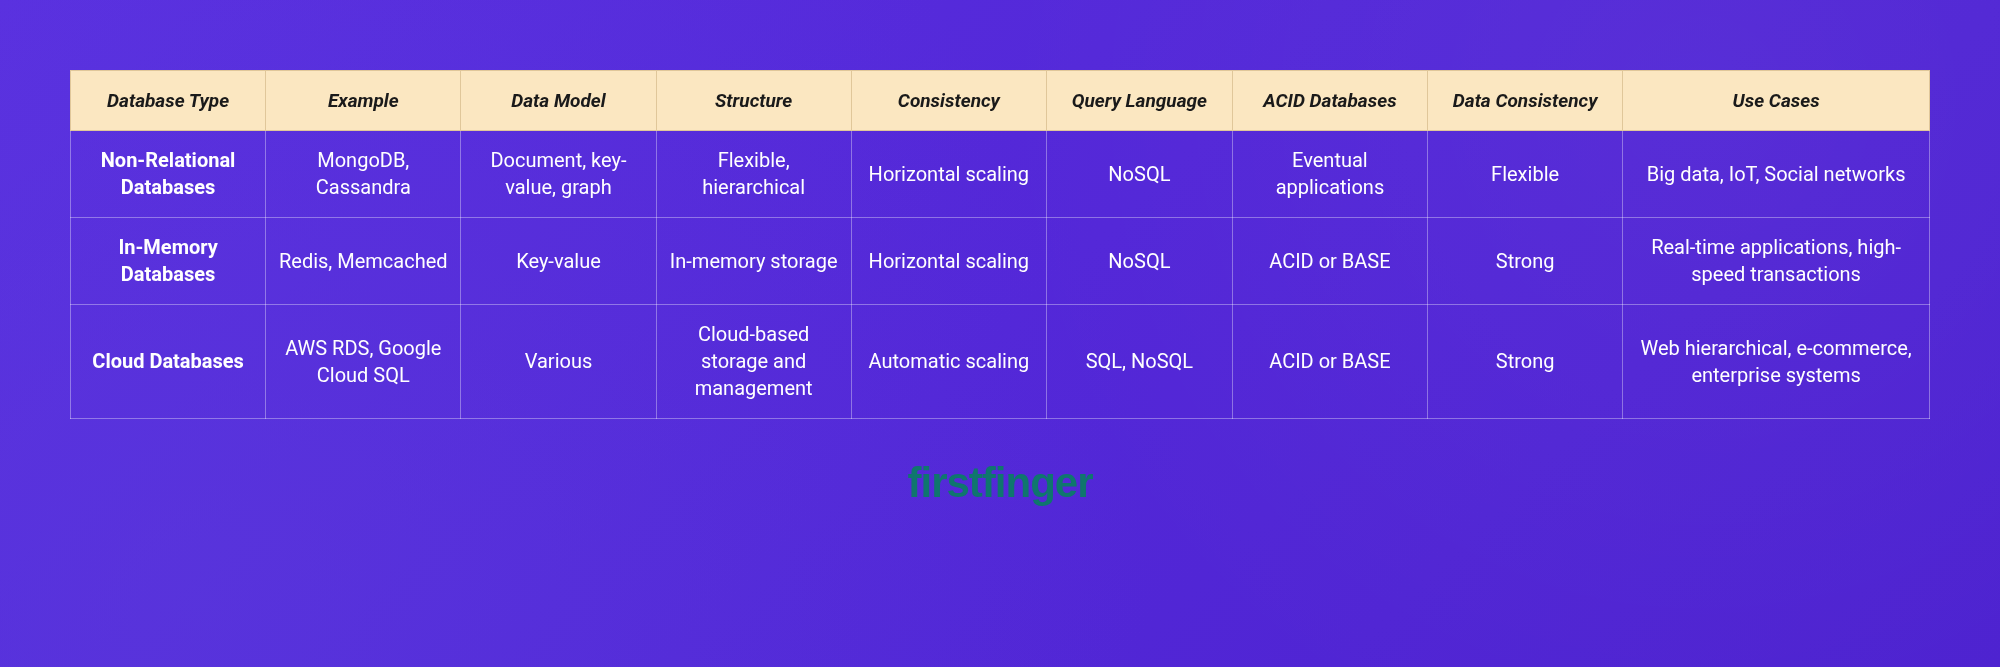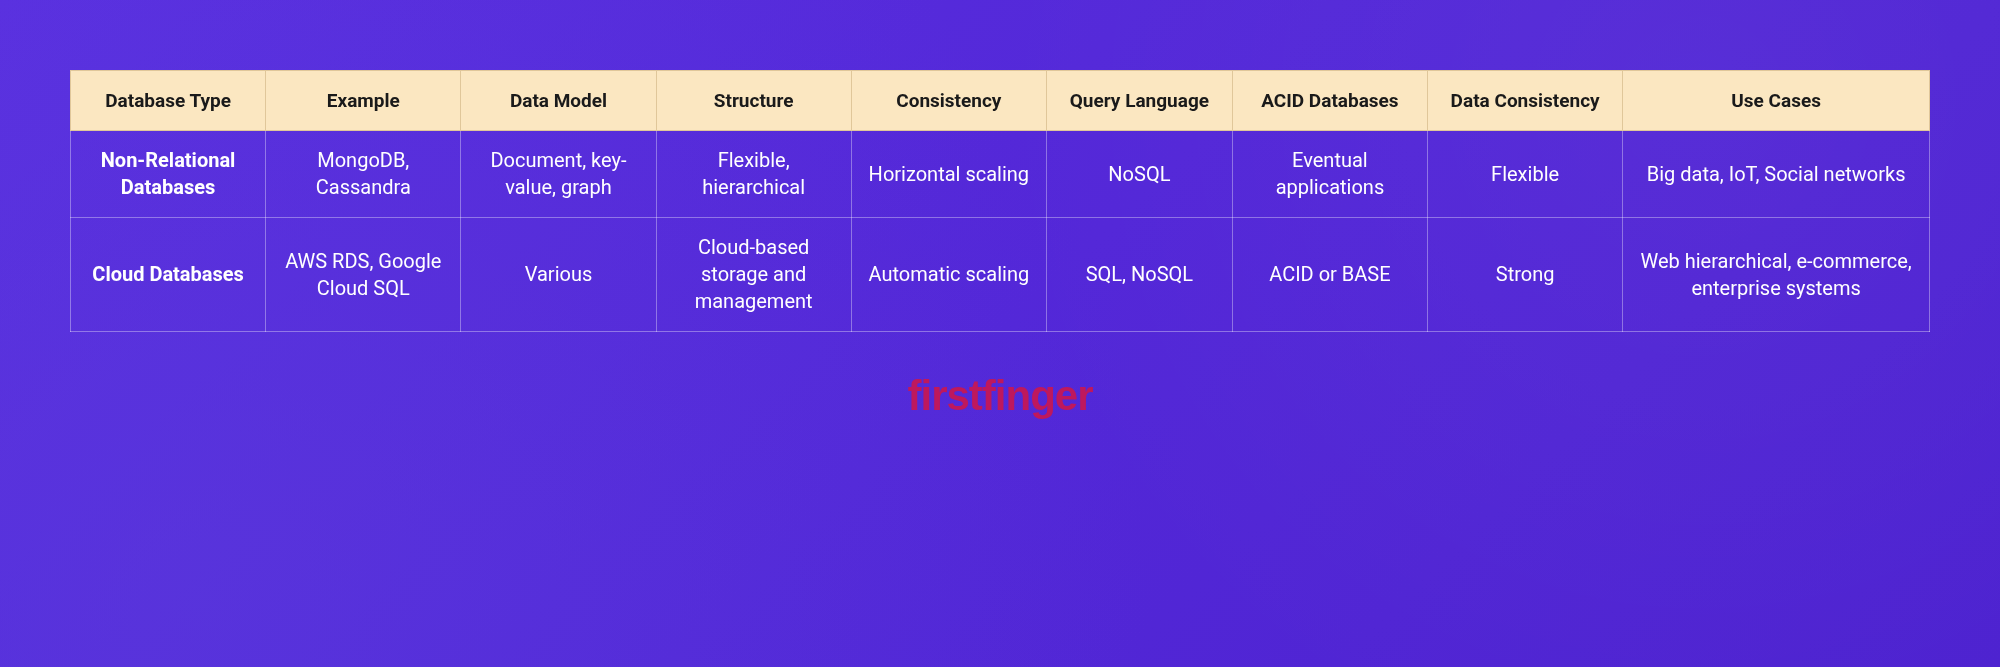--- a/index.html
+++ b/index.html
@@ -53,37 +53,38 @@
     colgroup col:nth-child(8) { width: 10.5%; }
     colgroup col:nth-child(9) { width: 16.5%; }
     th {
       background: #fbe7c1;
       color: #1a1a1a;
       font-weight: 700;
       text-align: center;
       padding: 18px 12px;
       border: 1px solid #e0c79a;
       font-size: 19px;
+      font-style: italic;
     }
     td {
       text-align: center;
       padding: 16px 12px;
       border: 1px solid rgba(255,255,255,0.35);
       vertical-align: middle;
       background: rgba(90, 47, 224, 0.05);
       line-height: 1.35;
     }
     td.row-head {
       font-weight: 700;
     }
     .brand {
       position: relative;
       z-index: 1;
       margin-top: 40px;
-      color: #be185d;
+      color: #0f766e;
       font-size: 42px;
       font-weight: 600;
       letter-spacing: -0.5px;
       display: flex;
       align-items: center;
     }
     .brand .fi {
       font-family: 'Segoe UI', Arial, sans-serif;
       font-weight: 700;
       letter-spacing: -1px;
@@ -124,20 +125,31 @@
       <td>MongoDB, Cassandra</td>
       <td>Document, key-value, graph</td>
       <td>Flexible, hierarchical</td>
       <td>Horizontal scaling</td>
       <td>NoSQL</td>
       <td>Eventual applications</td>
       <td>Flexible</td>
       <td>Big data, IoT, Social networks</td>
     </tr>
     <tr>
+      <td class="row-head">In-Memory Databases</td>
+      <td>Redis, Memcached</td>
+      <td>Key-value</td>
+      <td>In-memory storage</td>
+      <td>Horizontal scaling</td>
+      <td>NoSQL</td>
+      <td>ACID or BASE</td>
+      <td>Strong</td>
+      <td>Real-time applications, high-speed transactions</td>
+    </tr>
+    <tr>
       <td class="row-head">Cloud Databases</td>
       <td>AWS RDS, Google Cloud SQL</td>
       <td>Various</td>
       <td>Cloud-based storage and management</td>
       <td>Automatic scaling</td>
       <td>SQL, NoSQL</td>
       <td>ACID or BASE</td>
       <td>Strong</td>
       <td>Web hierarchical, e-commerce, enterprise systems</td>
     </tr>

